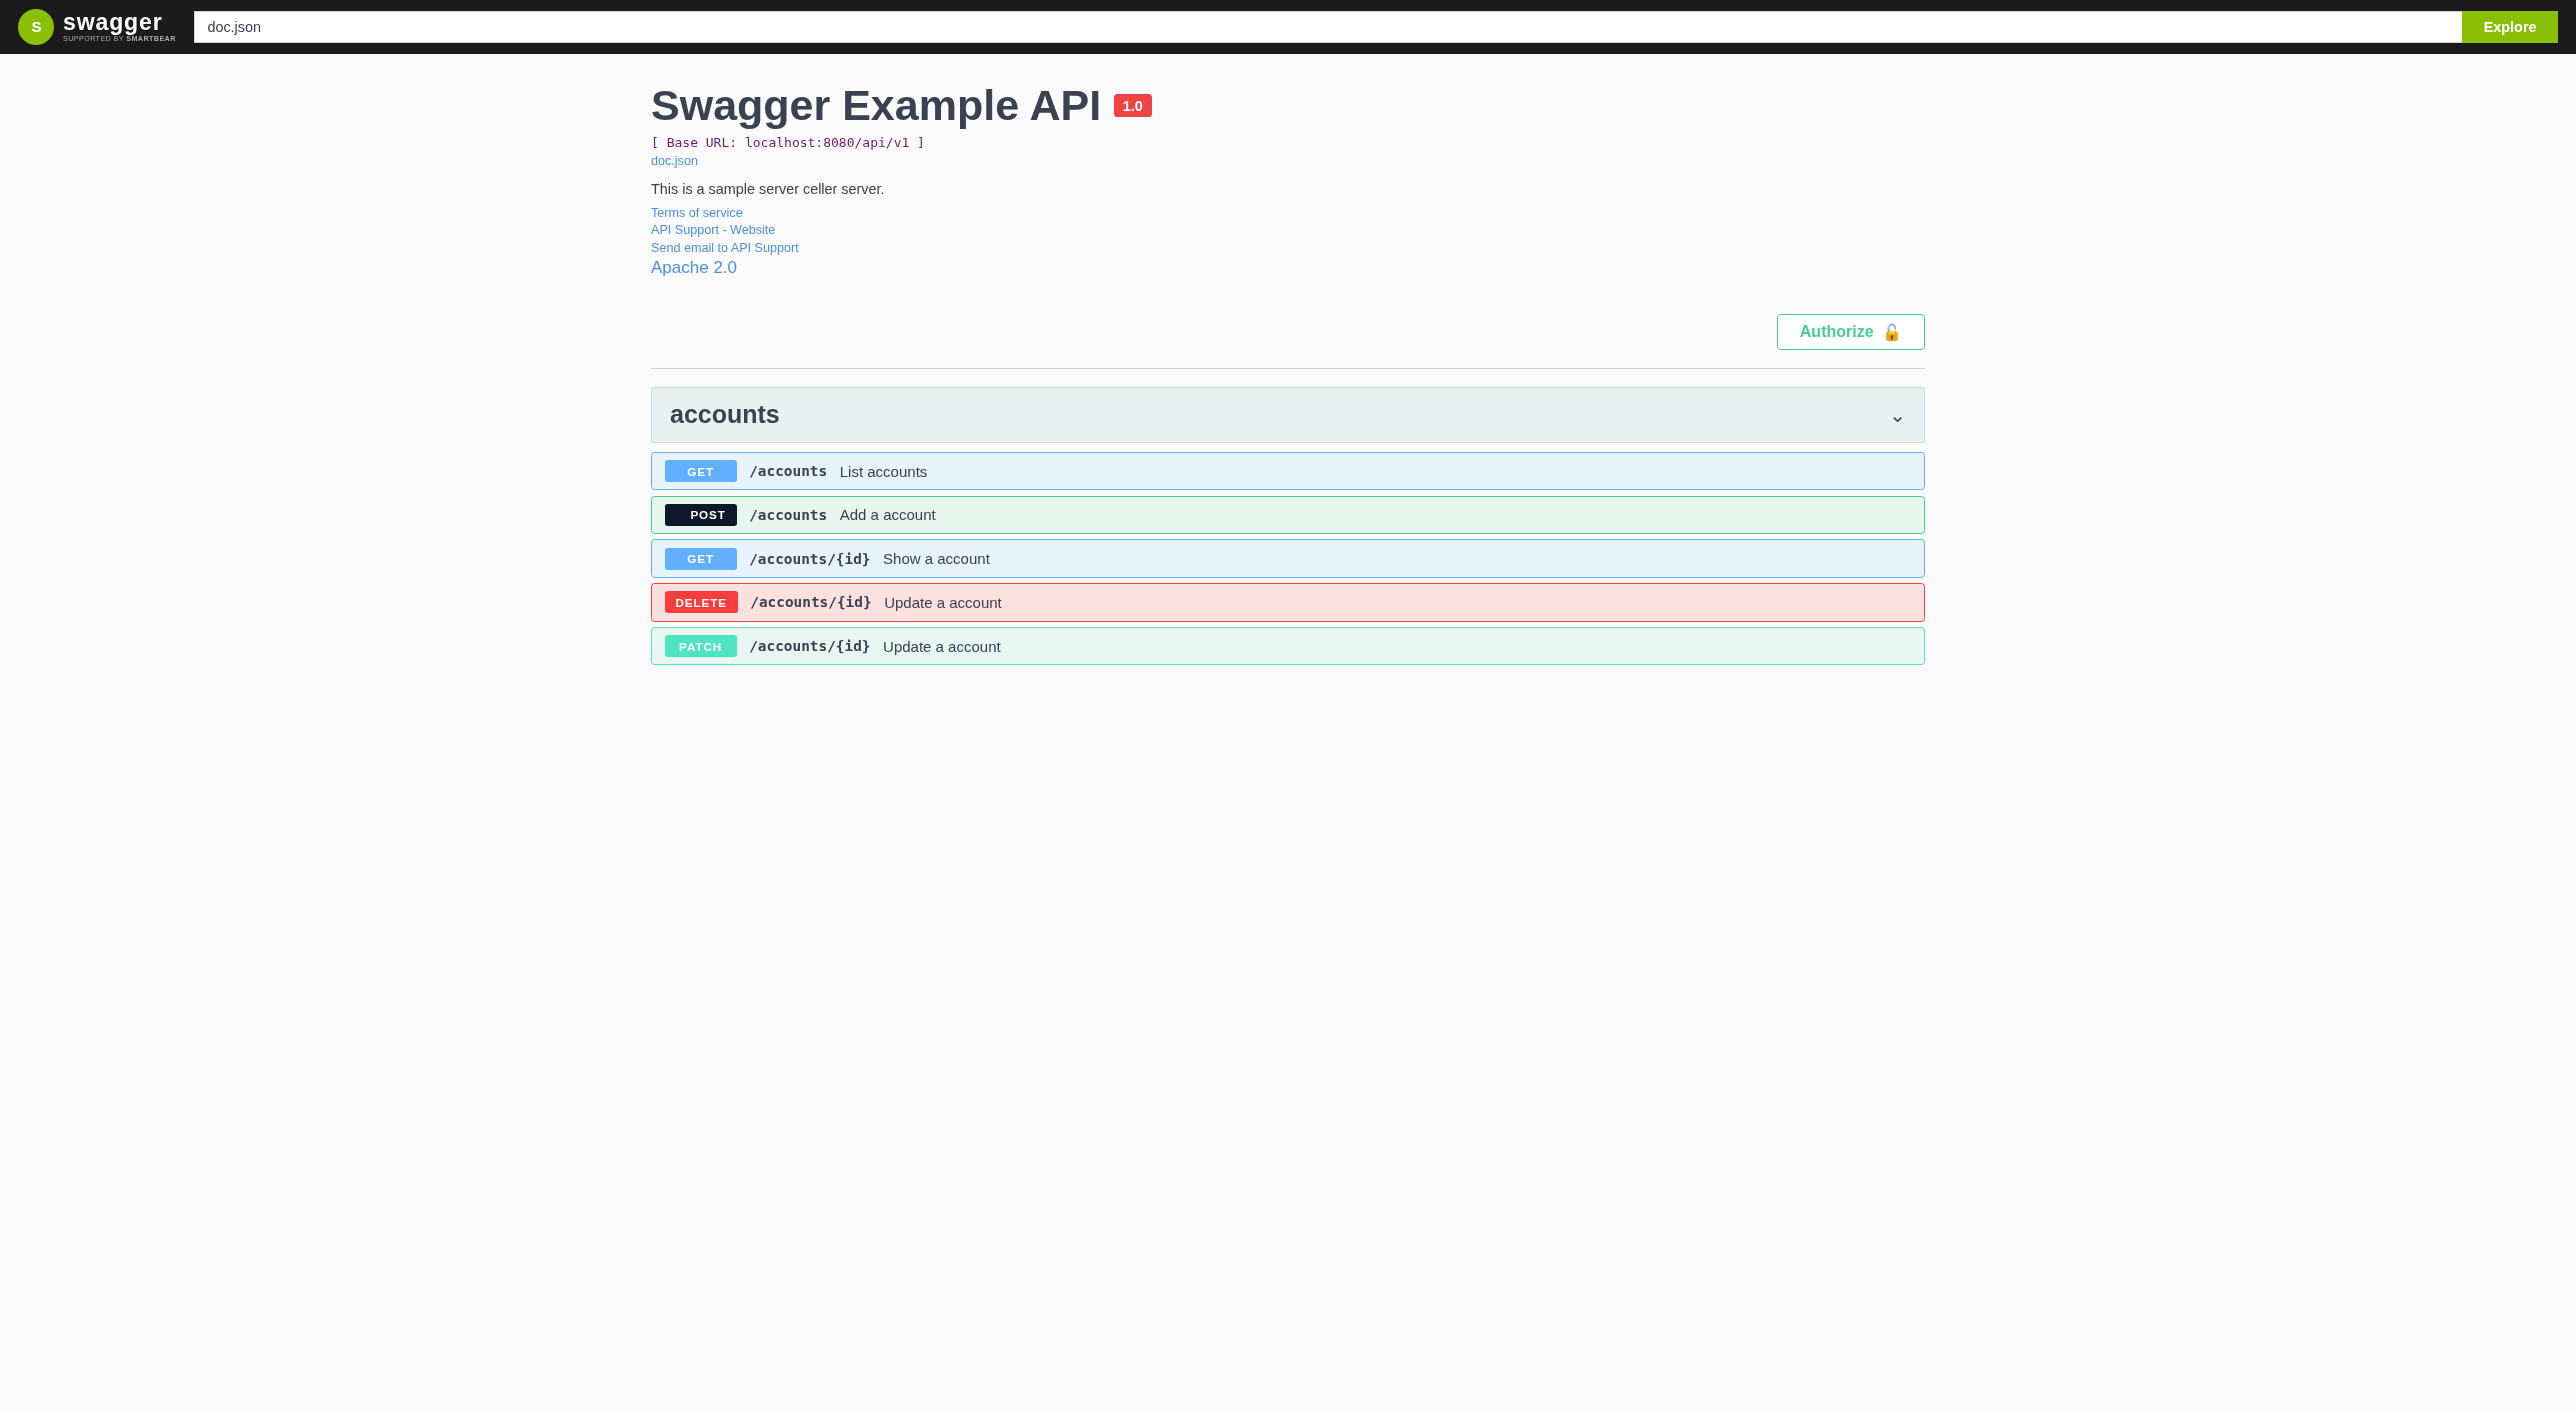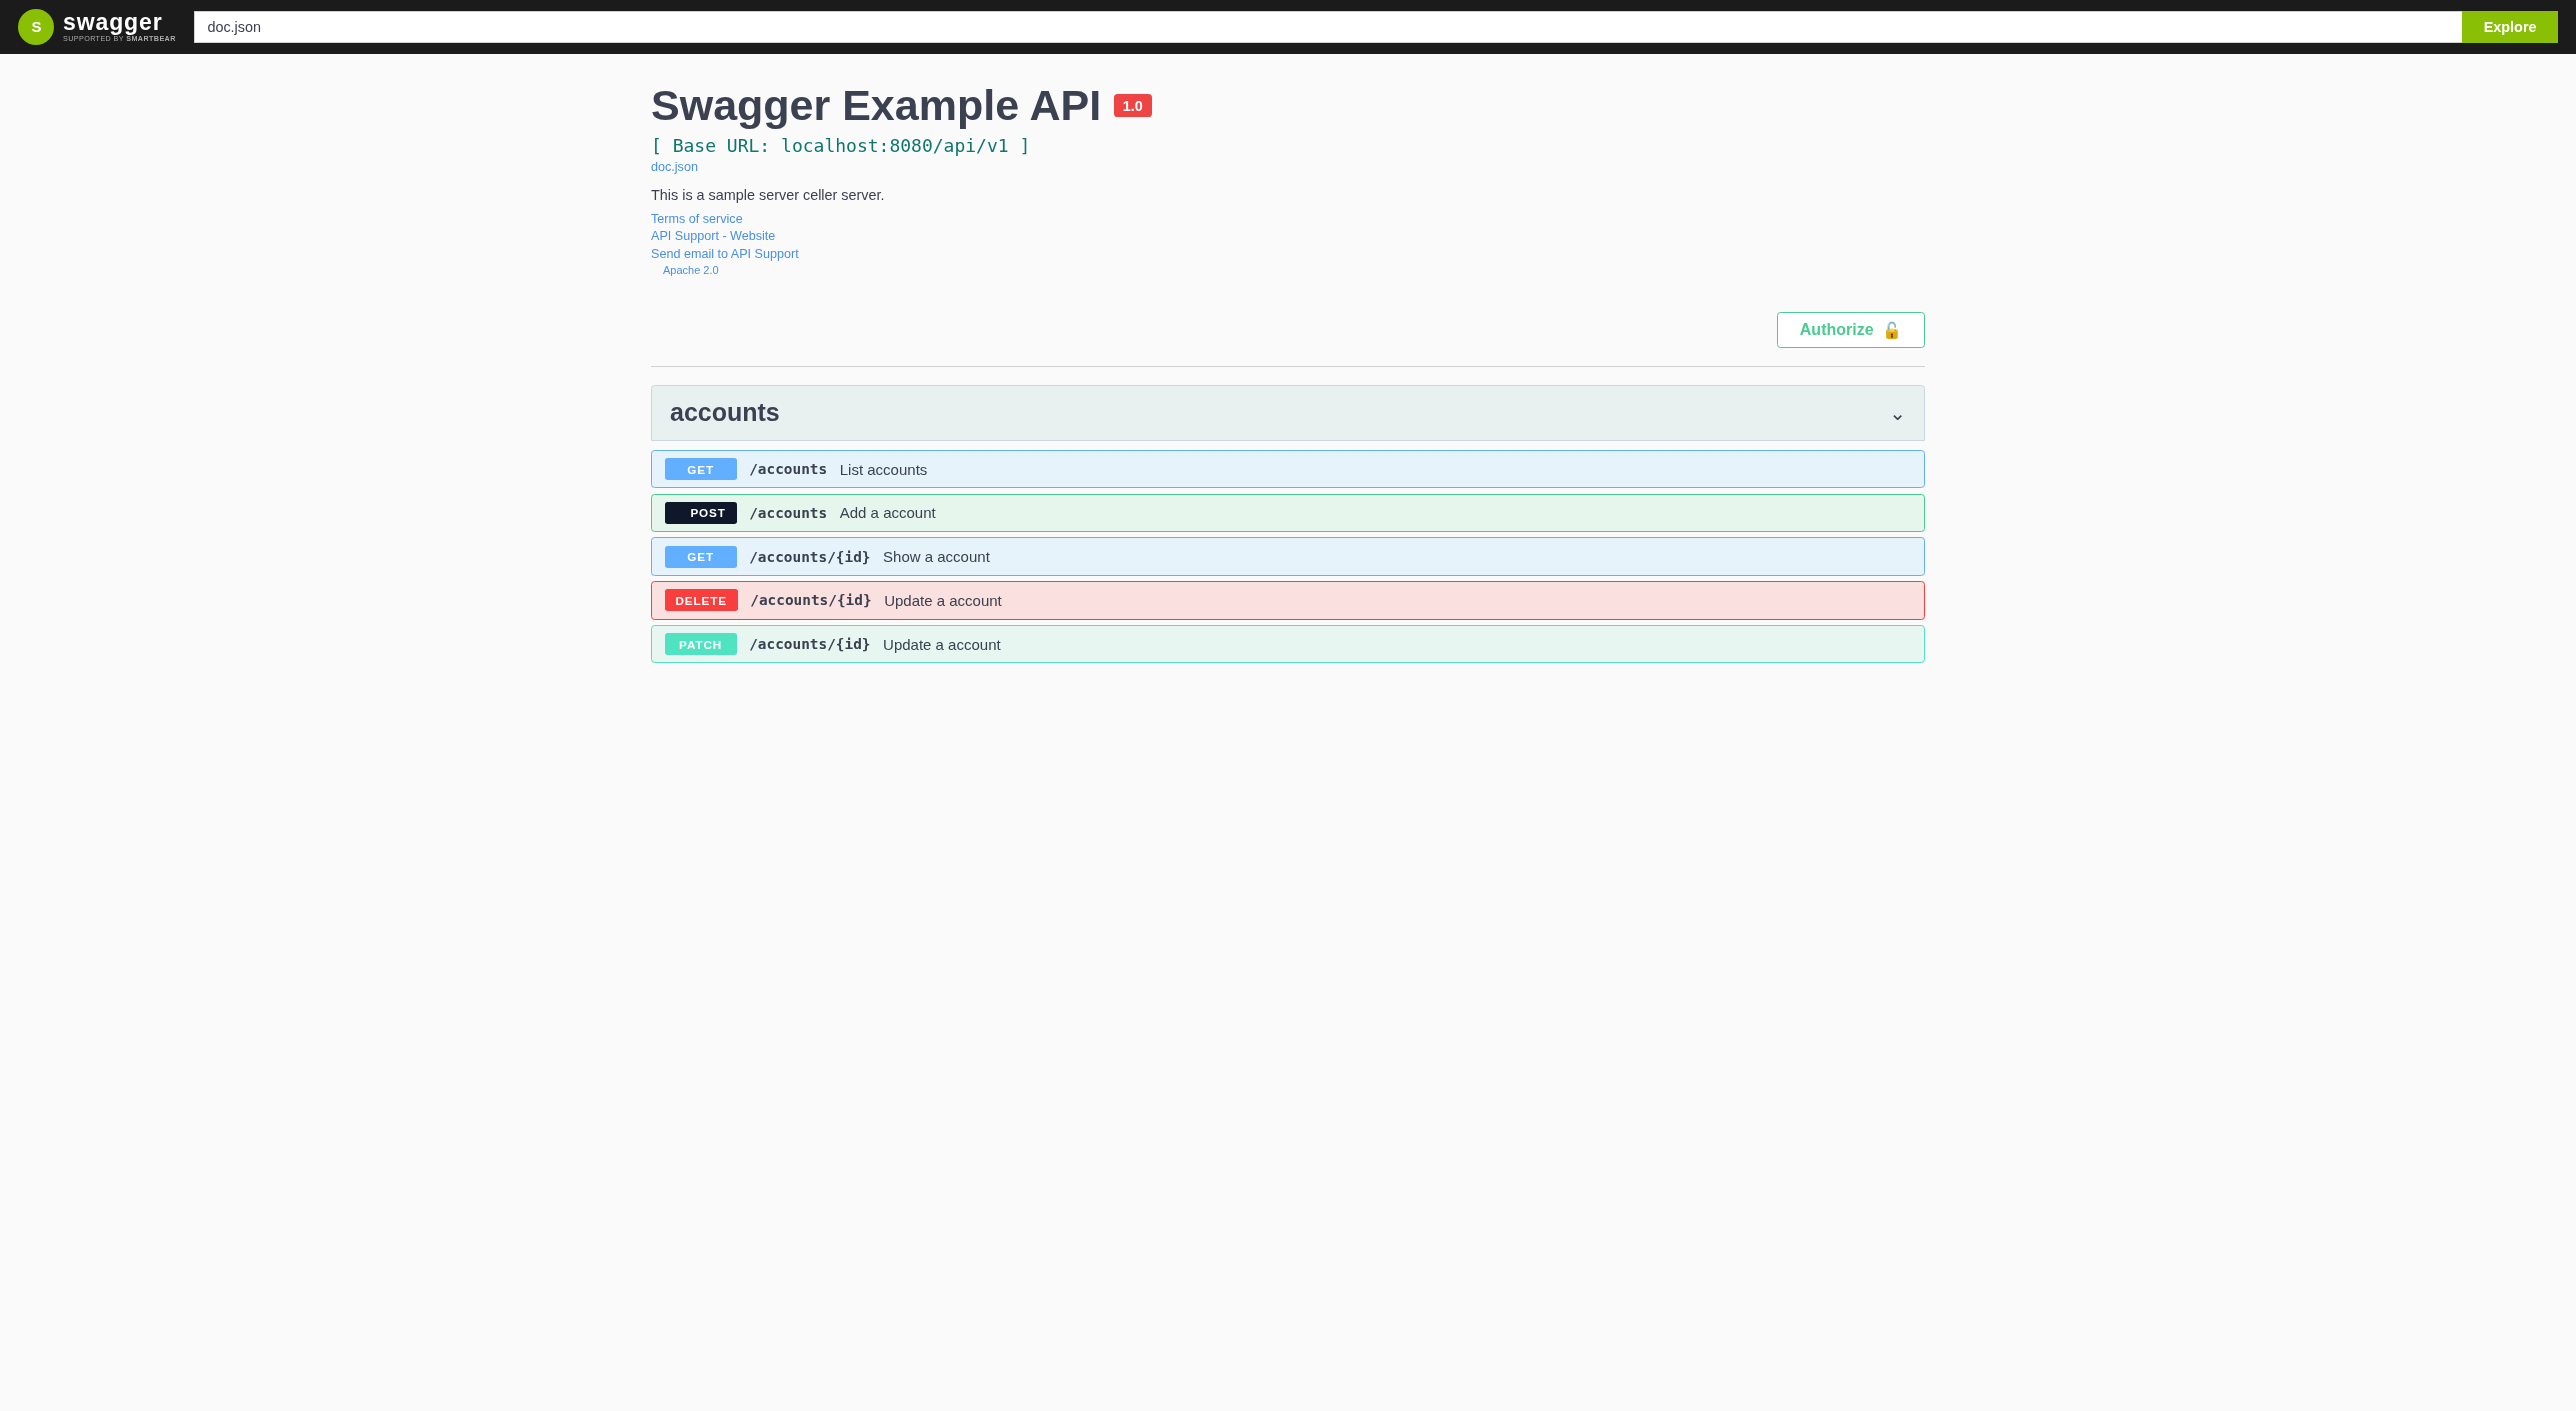--- a/index.html
+++ b/index.html
@@ -99,22 +99,22 @@
     .version-badge {
       background: #ef4444;
       color: white;
       border-radius: 3.6px;
       padding: 3.6px 9px;
       font-size: 14.4px;
       font-weight: bold;
     }
     .base-url {
       font-family: monospace;
-      font-size: 18px;
-      color: #0f766e;
+      font-size: 13px;
+      color: #701a75;
       margin-bottom: 3.6px;
     }
     .doc-link {
       color: #4990e2;
       font-size: 12.6px;
       text-decoration: none;
       display: block;
       margin-bottom: 12.6px;
     }
     .description {
@@ -125,24 +125,23 @@
     .info-link {
       color: #4990e2;
       text-decoration: none;
       font-size: 12.6px;
       display: block;
       margin-bottom: 3.6px;
     }
     .license-link {
       color: #4990e2;
       text-decoration: none;
-      font-size: 11px;
+      font-size: 17px;
       display: block;
       margin-top: 3.6px;
-      margin-left: 12px;
     }
 
     
     .authorize-area {
       display: flex;
       justify-content: flex-end;
       padding: 18px 0 18px 0;
       border-bottom: 0.9px solid #d0d0d0;
     }
     .authorize-btn {

